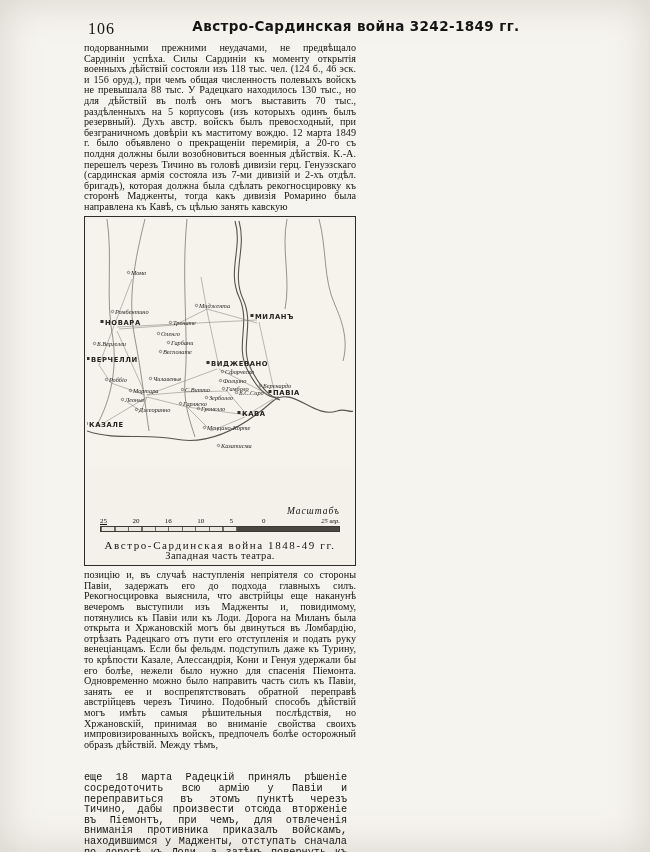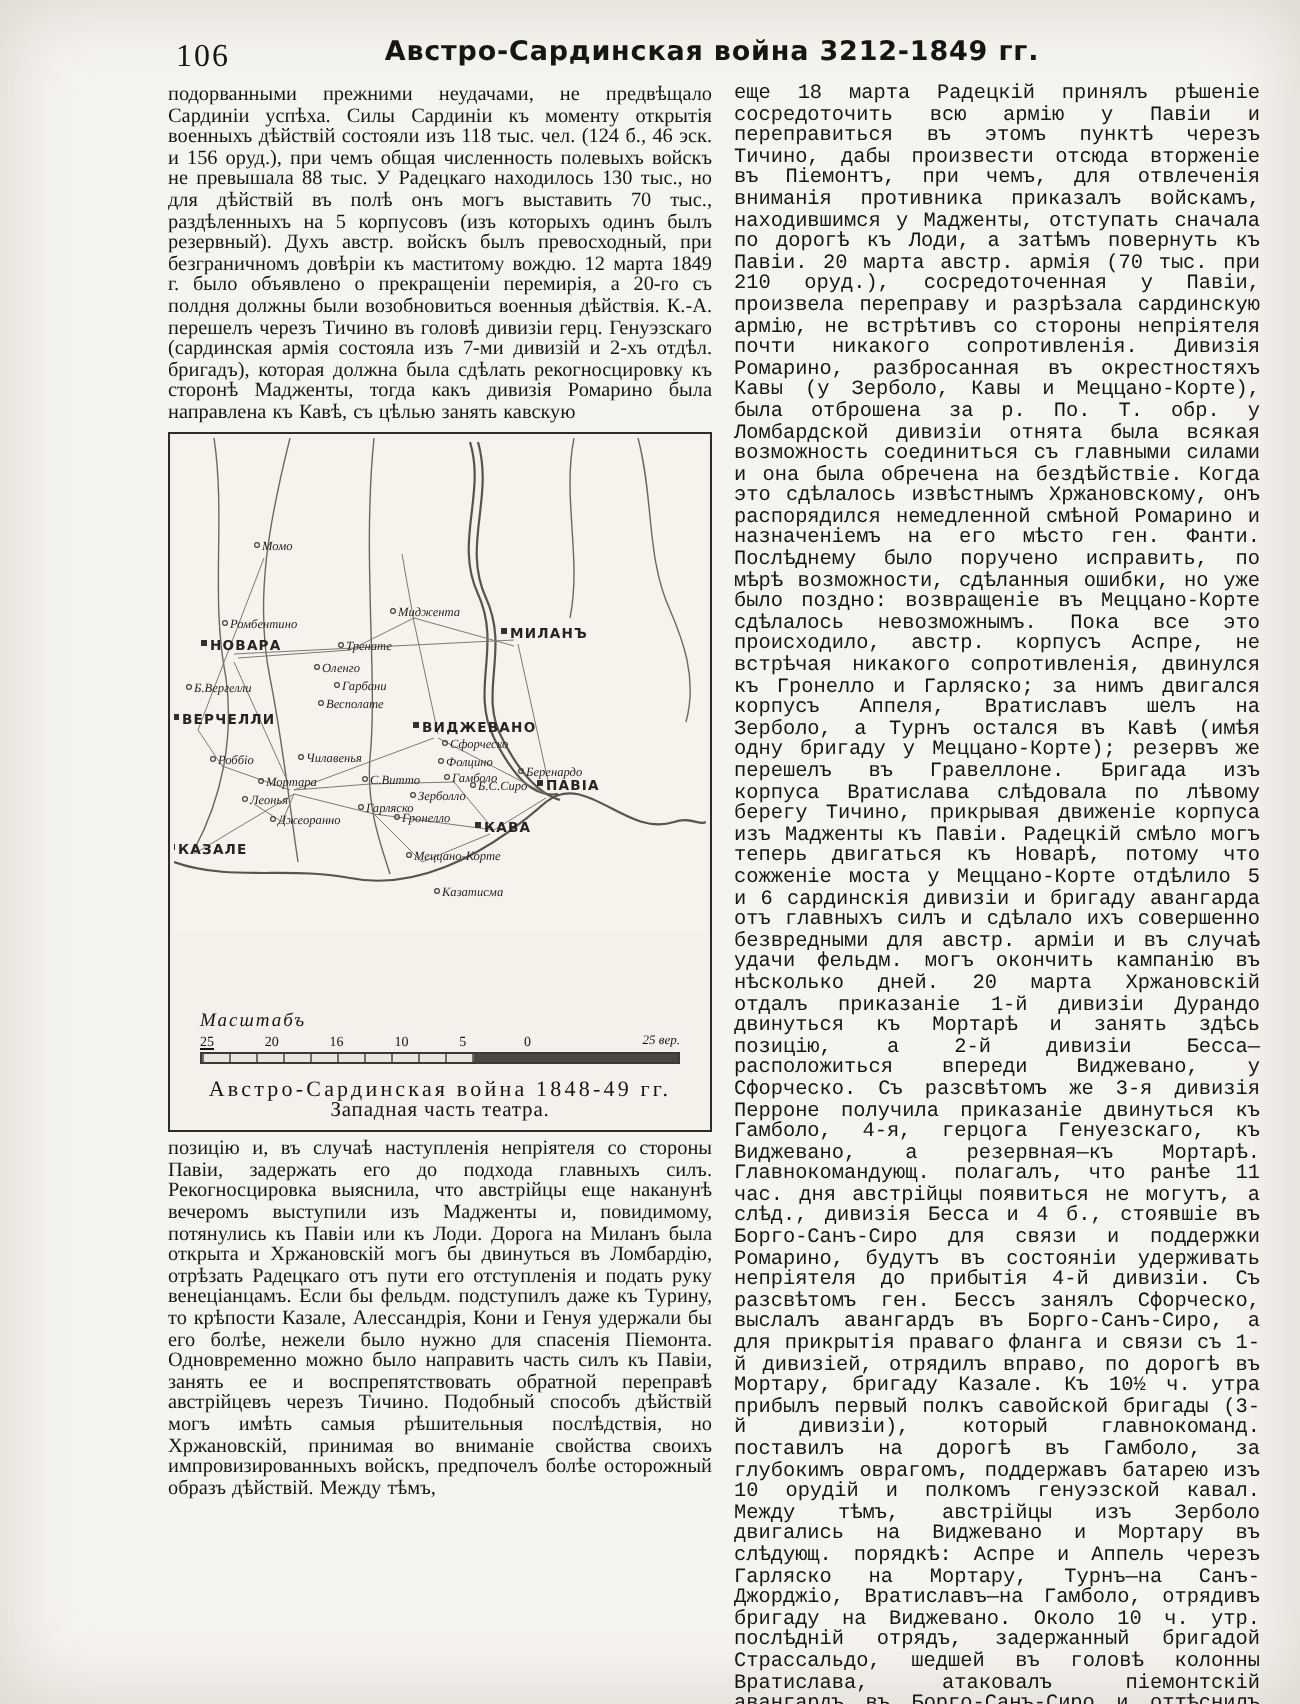--- a/index.html
+++ b/index.html
@@ -19,59 +19,59 @@
   .header{position:absolute;top:18px;left:84px;right:22px;height:20px;}
   .page-number{position:absolute;left:4px;top:2px;font-size:16px;letter-spacing:1px;}
   .header-title{
     position:absolute;left:0;right:0;text-align:center;top:0;
     font-family:"DejaVu Sans","Liberation Sans",sans-serif;
     font-weight:bold;font-size:13.5px;letter-spacing:.4px;
   }
   
   .columns{
     position:absolute;top:43px;left:84px;width:546px;bottom:20px;
-    display:flex;gap:11px;
+    display:flex;gap:23px;flex-direction:column;
   }
   .col{font-size:10.2px;line-height:10.6px;text-align:justify;}
   .col.left{width:272px;}
   .col.right{width:263px;font-family:Liberation Mono, monospace;}
   .col p{margin:0;padding:0;word-spacing:.5px;}
   
   .figure{
     margin:3px 0 4px 0;
     border:1px solid #2e2c28;
     background:#f3f1ea;
     padding:2px 2px 4px 2px;
   }
   .map-svg{display:block;width:266px;height:248px;background:#f5f3ec;}
   .map-label{font-family:"Liberation Serif","DejaVu Serif",serif;font-style:italic;font-size:6.3px;fill:#26241f;}
   .map-label.major{font-style:normal;font-family:"DejaVu Sans","Liberation Sans",sans-serif;font-weight:bold;font-size:6.8px;letter-spacing:.6px;}
   .scale-block{width:240px;margin:2px auto 0 auto;position:relative;}
-  .scale-label{text-align:left;font-style:italic;font-size:9.5px;letter-spacing:1px;margin-top:39px;}
+  .scale-label{text-align:right;font-style:italic;font-size:9.5px;letter-spacing:1px;margin-top:39px;}
   .scale-numbers{position:relative;height:9px;font-size:7px;}
   .scale-numbers .tick{position:absolute;top:0;}
   .scale-unit{position:absolute;right:0;top:0;font-size:6.5px;font-style:italic;}
   .scale-bar{height:4px;margin-top:1px;display:flex;border:1px solid #3b3935;}
   .scale-bar .graded{
     width:57%;height:100%;
     background:repeating-linear-gradient(90deg,#6f6c64 0 1px,#e9e6dd 1px 13.5px);
   }
   .scale-bar .solid{flex:1;height:100%;background:#4a4741;}
   .figure-caption{margin-top:8px;text-align:center;}
   .caption-line1{font-size:11px;letter-spacing:1.6px;}
   .caption-line2{font-size:10.5px;letter-spacing:.4px;}
 </style>
 </head>
 <body>
 
 <div class="page">
 
   <div class="header">
     <span class="page-number">106</span>
-    <div class="header-title">Австро-Сардинская война 3212-1849 гг.</div>
+    <div class="header-title">Австро-Сардинская война 3242-1849 гг.</div>
   </div>
 
   <div class="columns">
 
     <div class="col left">
       <p>подорванными прежними неудачами, не предвѣщало Сардиніи успѣха. Силы Сардиніи къ моменту открытія военныхъ дѣйствій состояли изъ 118 тыс. чел. (124 б., 46 эск. и 156 оруд.), при чемъ общая численность полевыхъ войскъ не превышала 88 тыс. У Радецкаго находилось 130 тыс., но для дѣйствій въ полѣ онъ могъ выставить 70 тыс., раздѣленныхъ на 5 корпусовъ (изъ которыхъ одинъ былъ резервный). Духъ австр. войскъ былъ превосходный, при безграничномъ довѣріи къ маститому вождю. 12 марта 1849 г. было объявлено о прекращеніи перемирія, а 20-го съ полдня должны были возобновиться военныя дѣйствія. К.-А. перешелъ черезъ Тичино въ головѣ дивизіи герц. Генуэзскаго (сардинская армія состояла изъ 7-ми дивизій и 2-хъ отдѣл. бригадъ), которая должна была сдѣлать рекогносцировку къ сторонѣ Мадженты, тогда какъ дивизія Ромарино была направлена къ Кавѣ, съ цѣлью занять кавскую</p>
 
       <div class="figure">
         <svg class="map-svg" viewBox="0 0 266 248" xmlns="http://www.w3.org/2000/svg">
 

